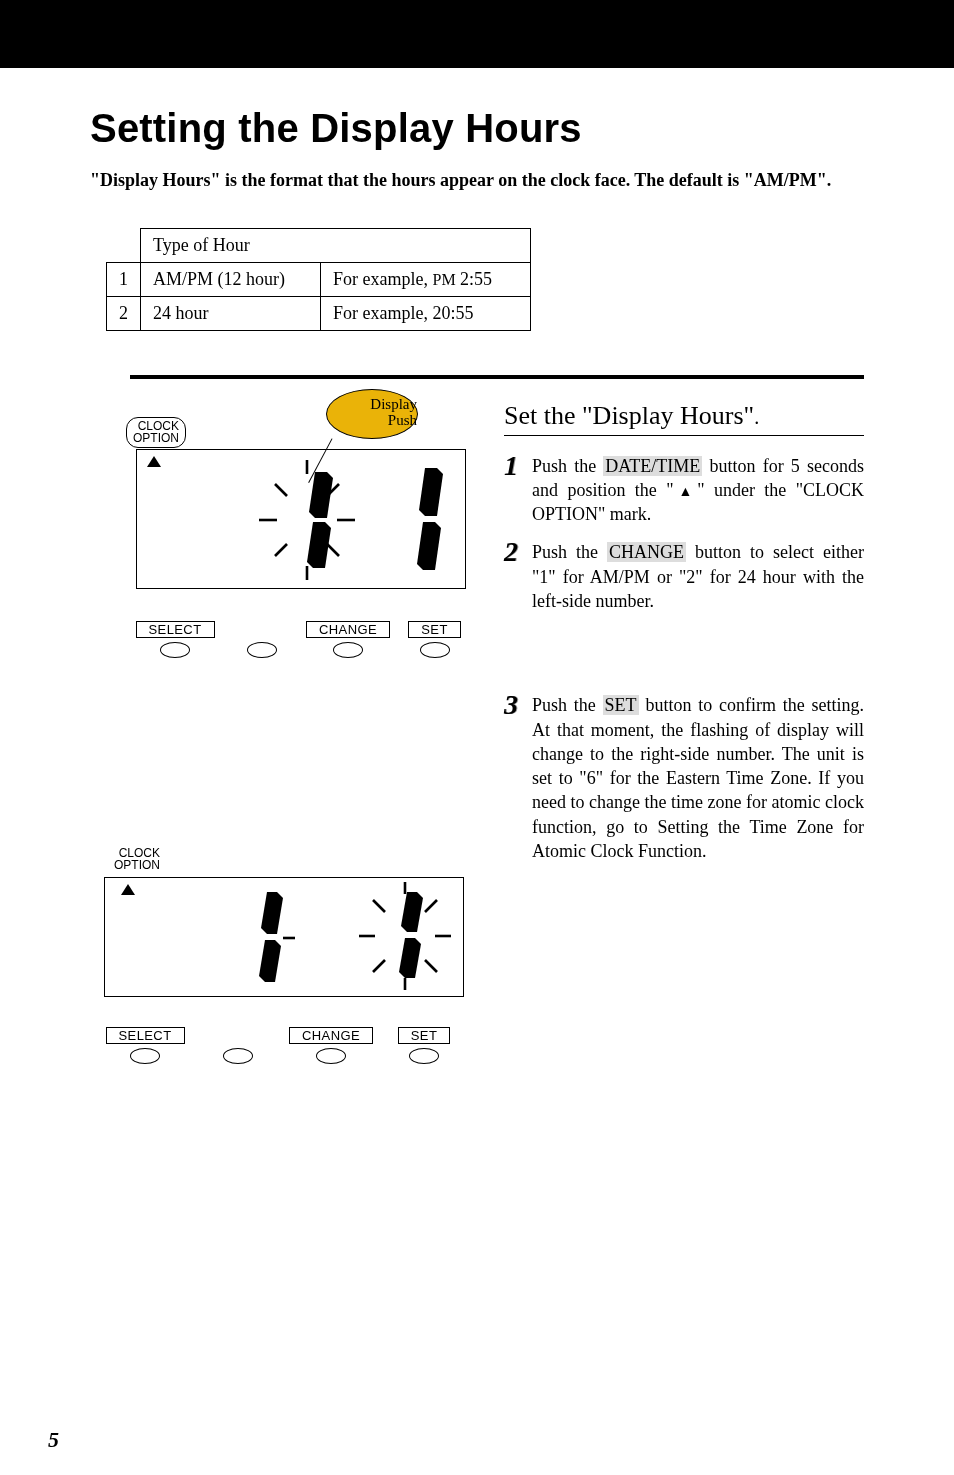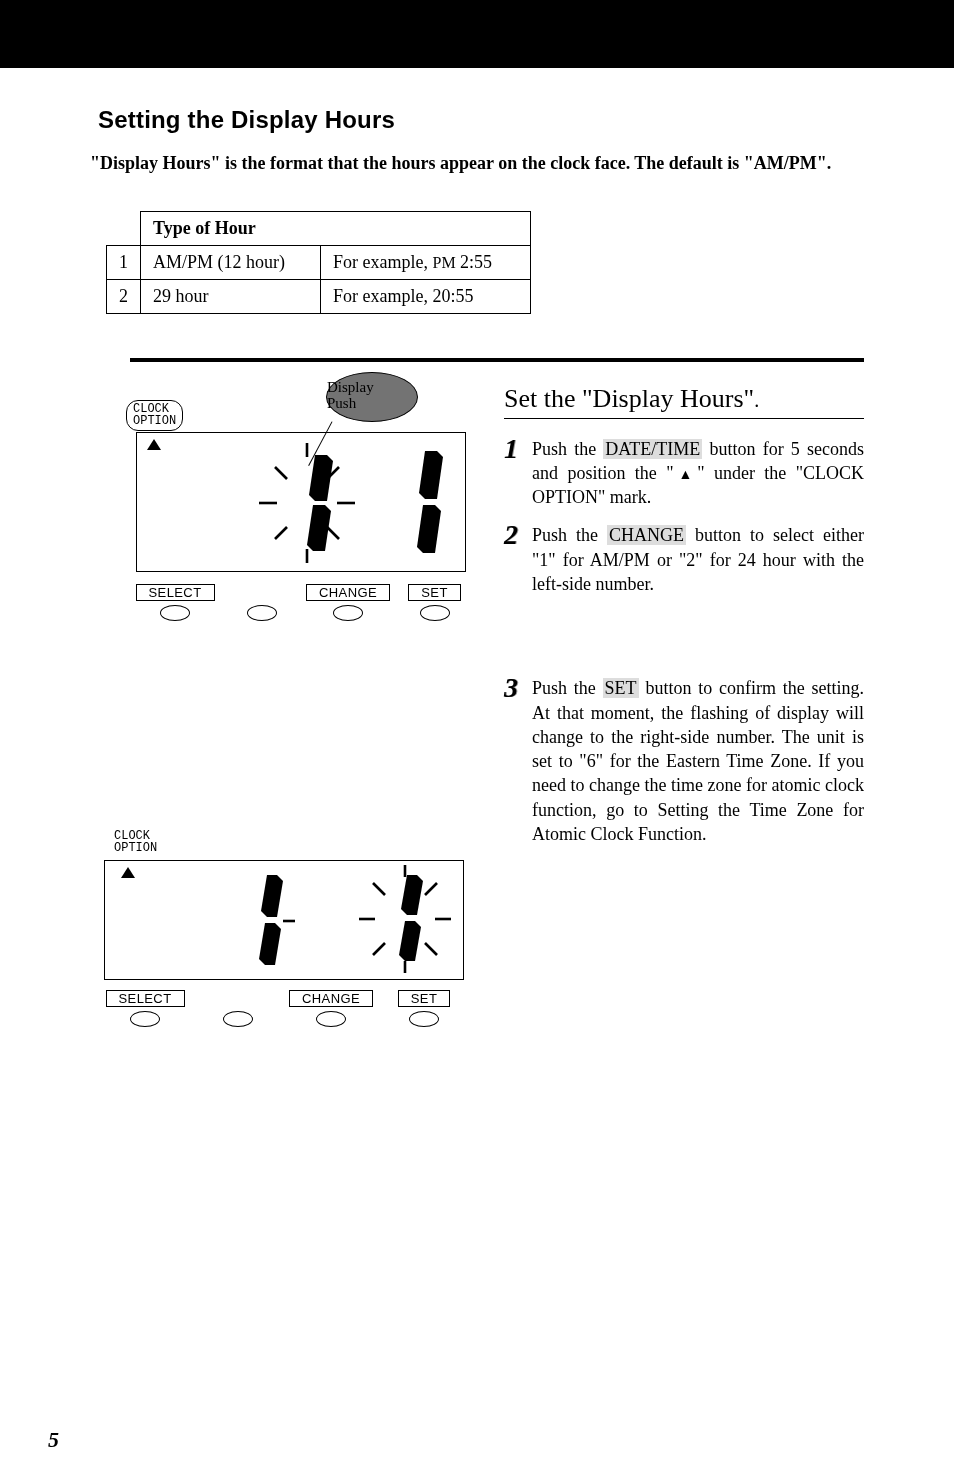--- a/index.html
+++ b/index.html
@@ -9,43 +9,43 @@
     background: #fff;
     font-family: "Times New Roman", Times, serif;
     color: #000;
     position: relative;
   }
   .top-black-bar { background: #000; height: 68px; width: 100%; }
   .content { padding: 24px 90px 0 90px; }
   h1 {
     font-family: Arial, Helvetica, sans-serif;
     font-weight: 800;
-    font-size: 24px;
-    margin: 14px 0 18px 8px;
+    font-size: 40px;
+    margin: 14px 0 18px 0;
     letter-spacing: 0.2px;
   }
   .intro {
     font-size: 18px;
     font-weight: bold;
     line-height: 1.25;
     margin-bottom: 36px;
   }
   table.hours {
     border-collapse: collapse;
     border: 1px solid #000;
     margin-left: 16px;
     font-size: 18px;
   }
   table.hours th, table.hours td {
     border: 1px solid #000;
     padding: 6px 12px;
     text-align: left;
     vertical-align: middle;
   }
-  table.hours th { font-weight: bold; }
+  table.hours th { font-weight: normal; }
   .pm-sc { font-variant: small-caps; font-size: 16px; text-align: center; }
 
   .thick-hr {
     border: none;
     border-top: 4px solid #000;
     margin: 44px 0 22px 40px;
     width: calc(100% - 40px);
   }
 
   .columns {
@@ -109,34 +109,34 @@
     line-height: 1.35;
     text-align: justify;
     margin-left: 28px;
     margin-top: 20px;
   }
 
   
   .diagram-wrap { position: relative; margin-bottom: 60px; }
 
   .clock-option-lbl {
-    font-family: Liberation Mono, monospace;
+    font-family: Liberation Sans, sans-serif;
     font-size: 12px;
     line-height: 1.05;
-    text-align: left;
+    text-align: right;
     position: absolute;
   }
 
   .oval {
     position: absolute;
     border: 1.5px solid #000;
     border-radius: 50%;
-    background: #737373;
+    background: #eab308;
     font-size: 15px;
-    text-align: left;
+    text-align: right;
     line-height: 1.1;
     padding-top: 6px;
   }
 
   .pointer-line {
     position: absolute;
     background: #000;
     height: 1.2px;
     transform-origin: left center;
   }
@@ -165,20 +165,21 @@
     font-family: Arial, Helvetica, sans-serif;
     font-size: 13px;
     width: 70px;
   }
   .btn .lbl {
     border: 1.5px solid #000;
     padding: 0 12px;
     line-height: 1.2;
     background: #fff;
     letter-spacing: 0.4px;
+    margin-top: 20px;
   }
   .btn .ov {
     width: 30px;
     height: 16px;
     border: 1.5px solid #000;
     border-radius: 50%;
     margin-top: 2px;
   }
   .btn.blank .lbl { visibility: hidden; }
 
@@ -221,21 +222,21 @@
     </tr>
     <tr>
       <td style="text-align:center;width:28px;">1</td>
       <td style="width:180px;">AM/PM (12 hour)</td>
       <td style="width:210px;">
         <span>For example, </span><span class="pm-sc">PM</span><span> 2:55</span>
       </td>
     </tr>
     <tr>
       <td style="text-align:center;">2</td>
-      <td>29 hour</td>
+      <td>24 hour</td>
       <td>
         <span>For example, </span><span>20:55</span>
       </td>
     </tr>
   </tbody>
     </table>
 
   <hr class="thick-hr">
 
   <div class="columns">

